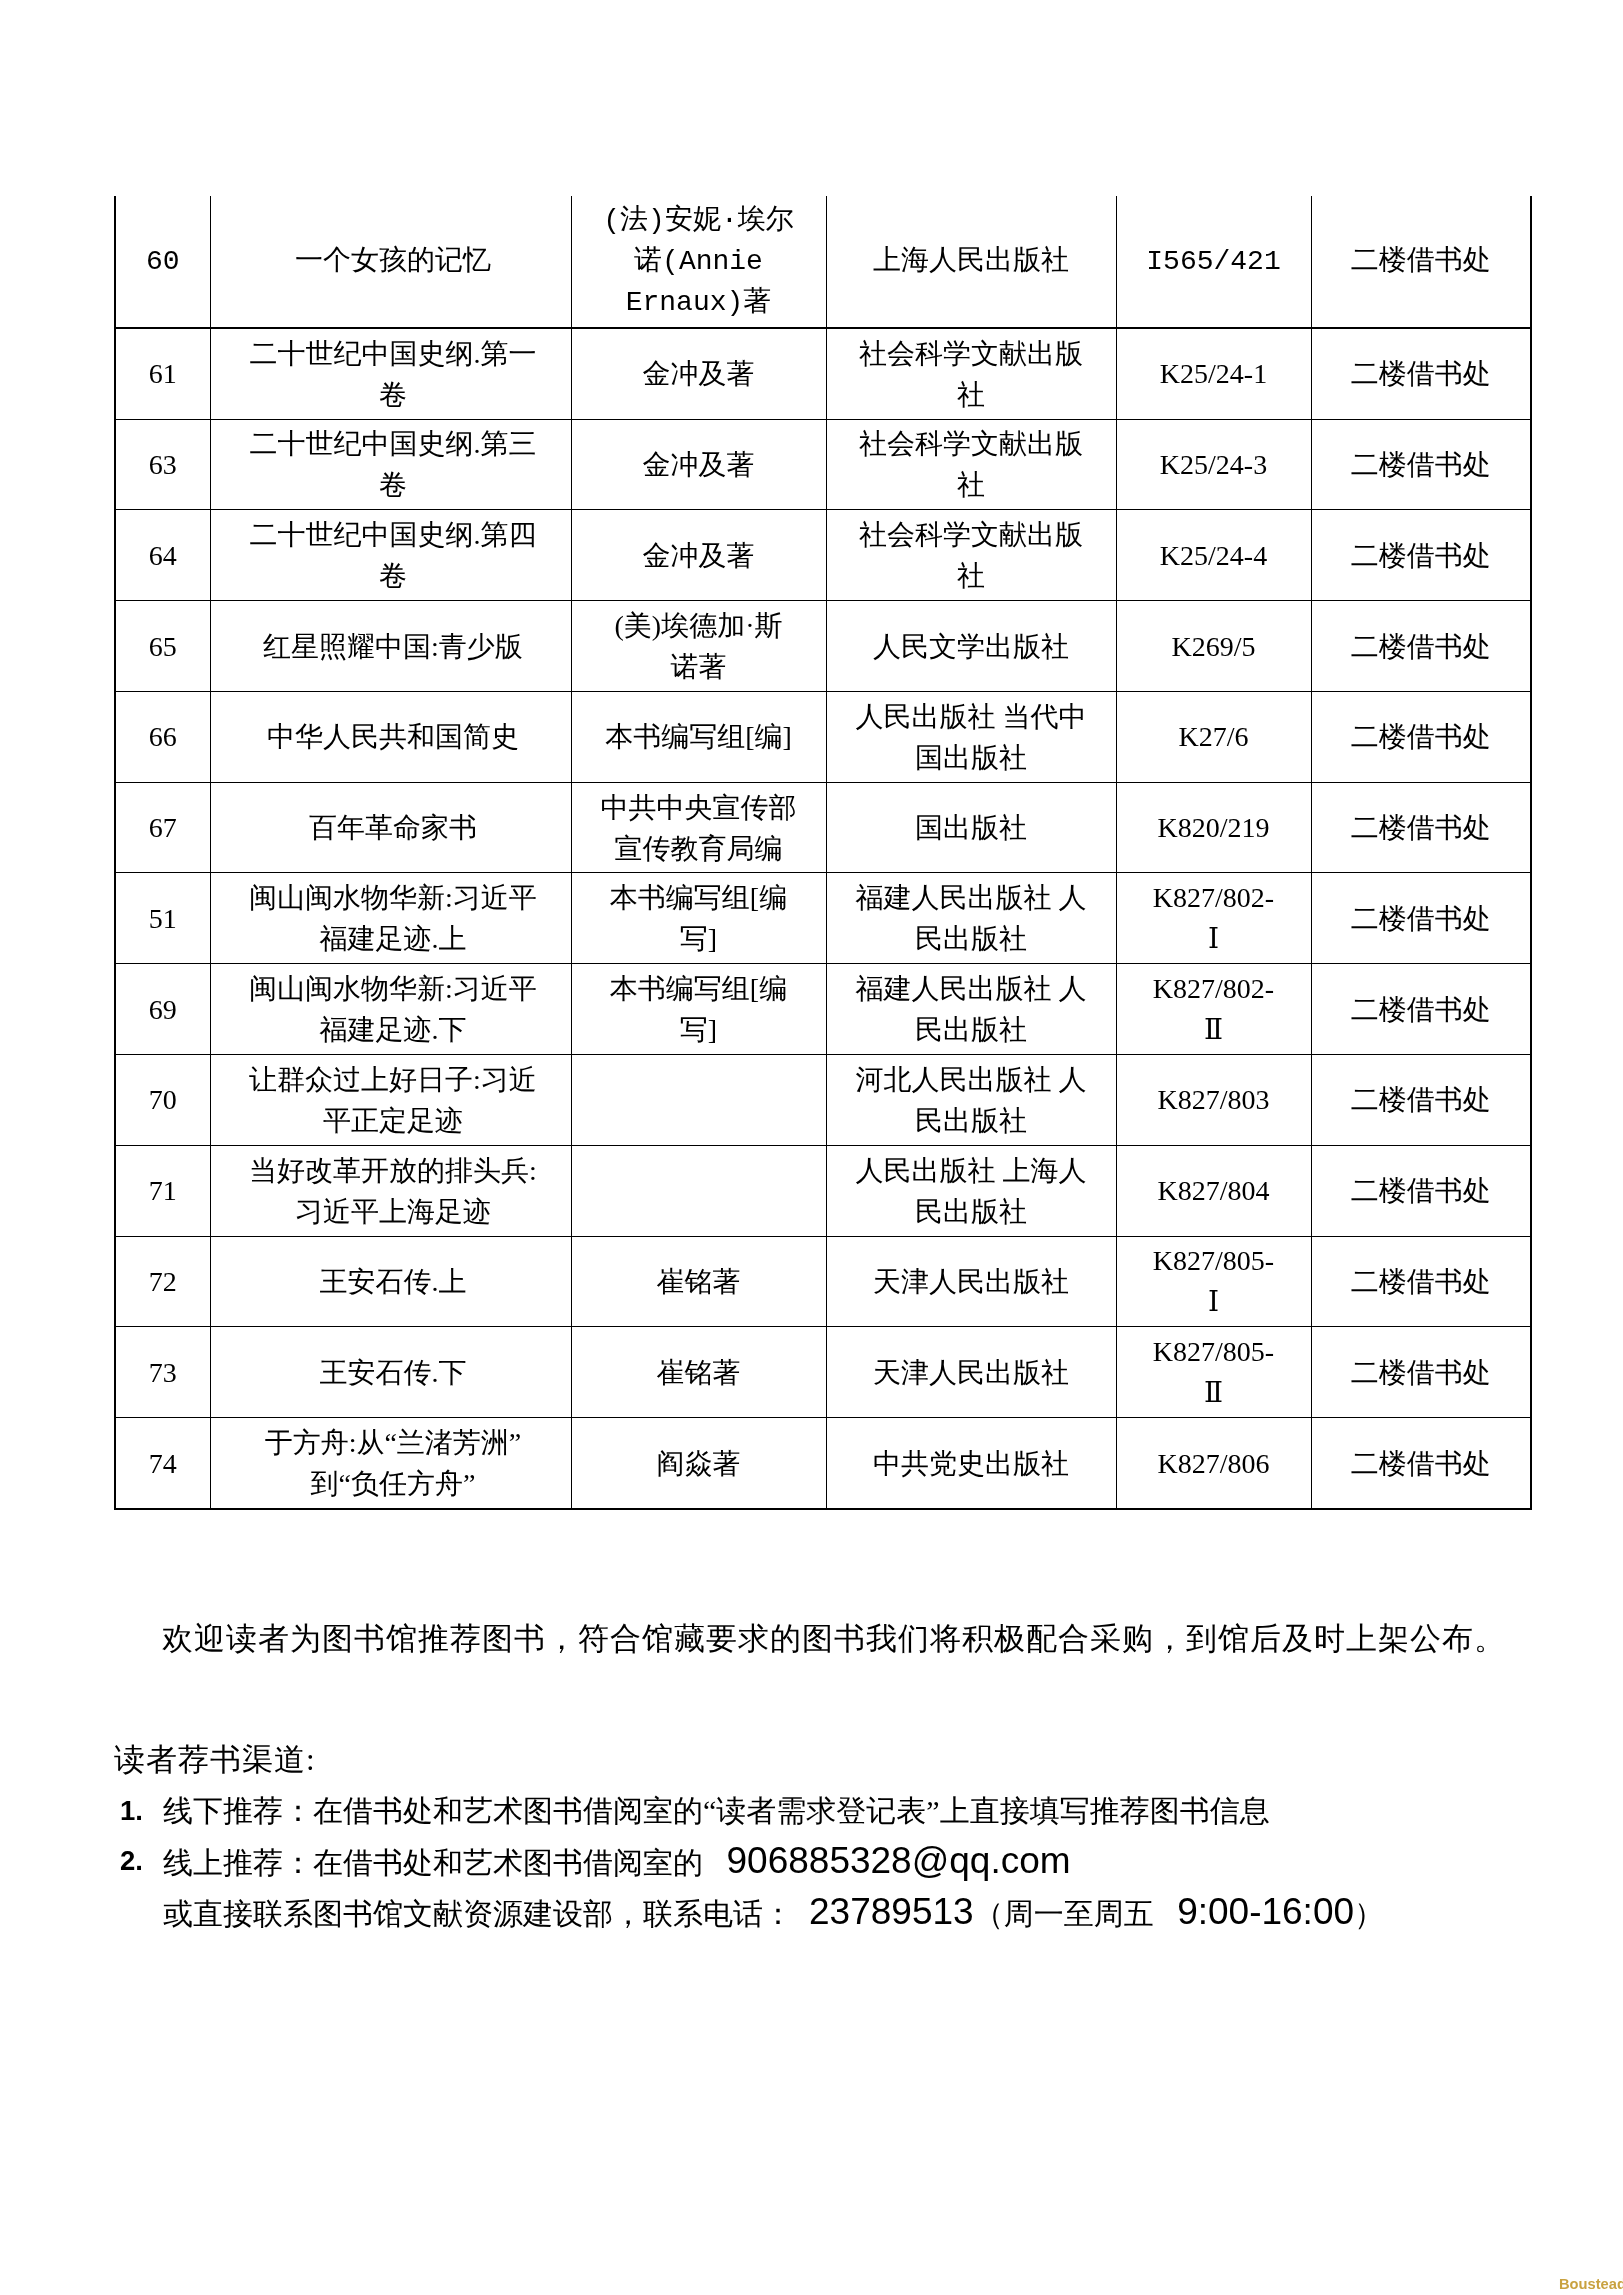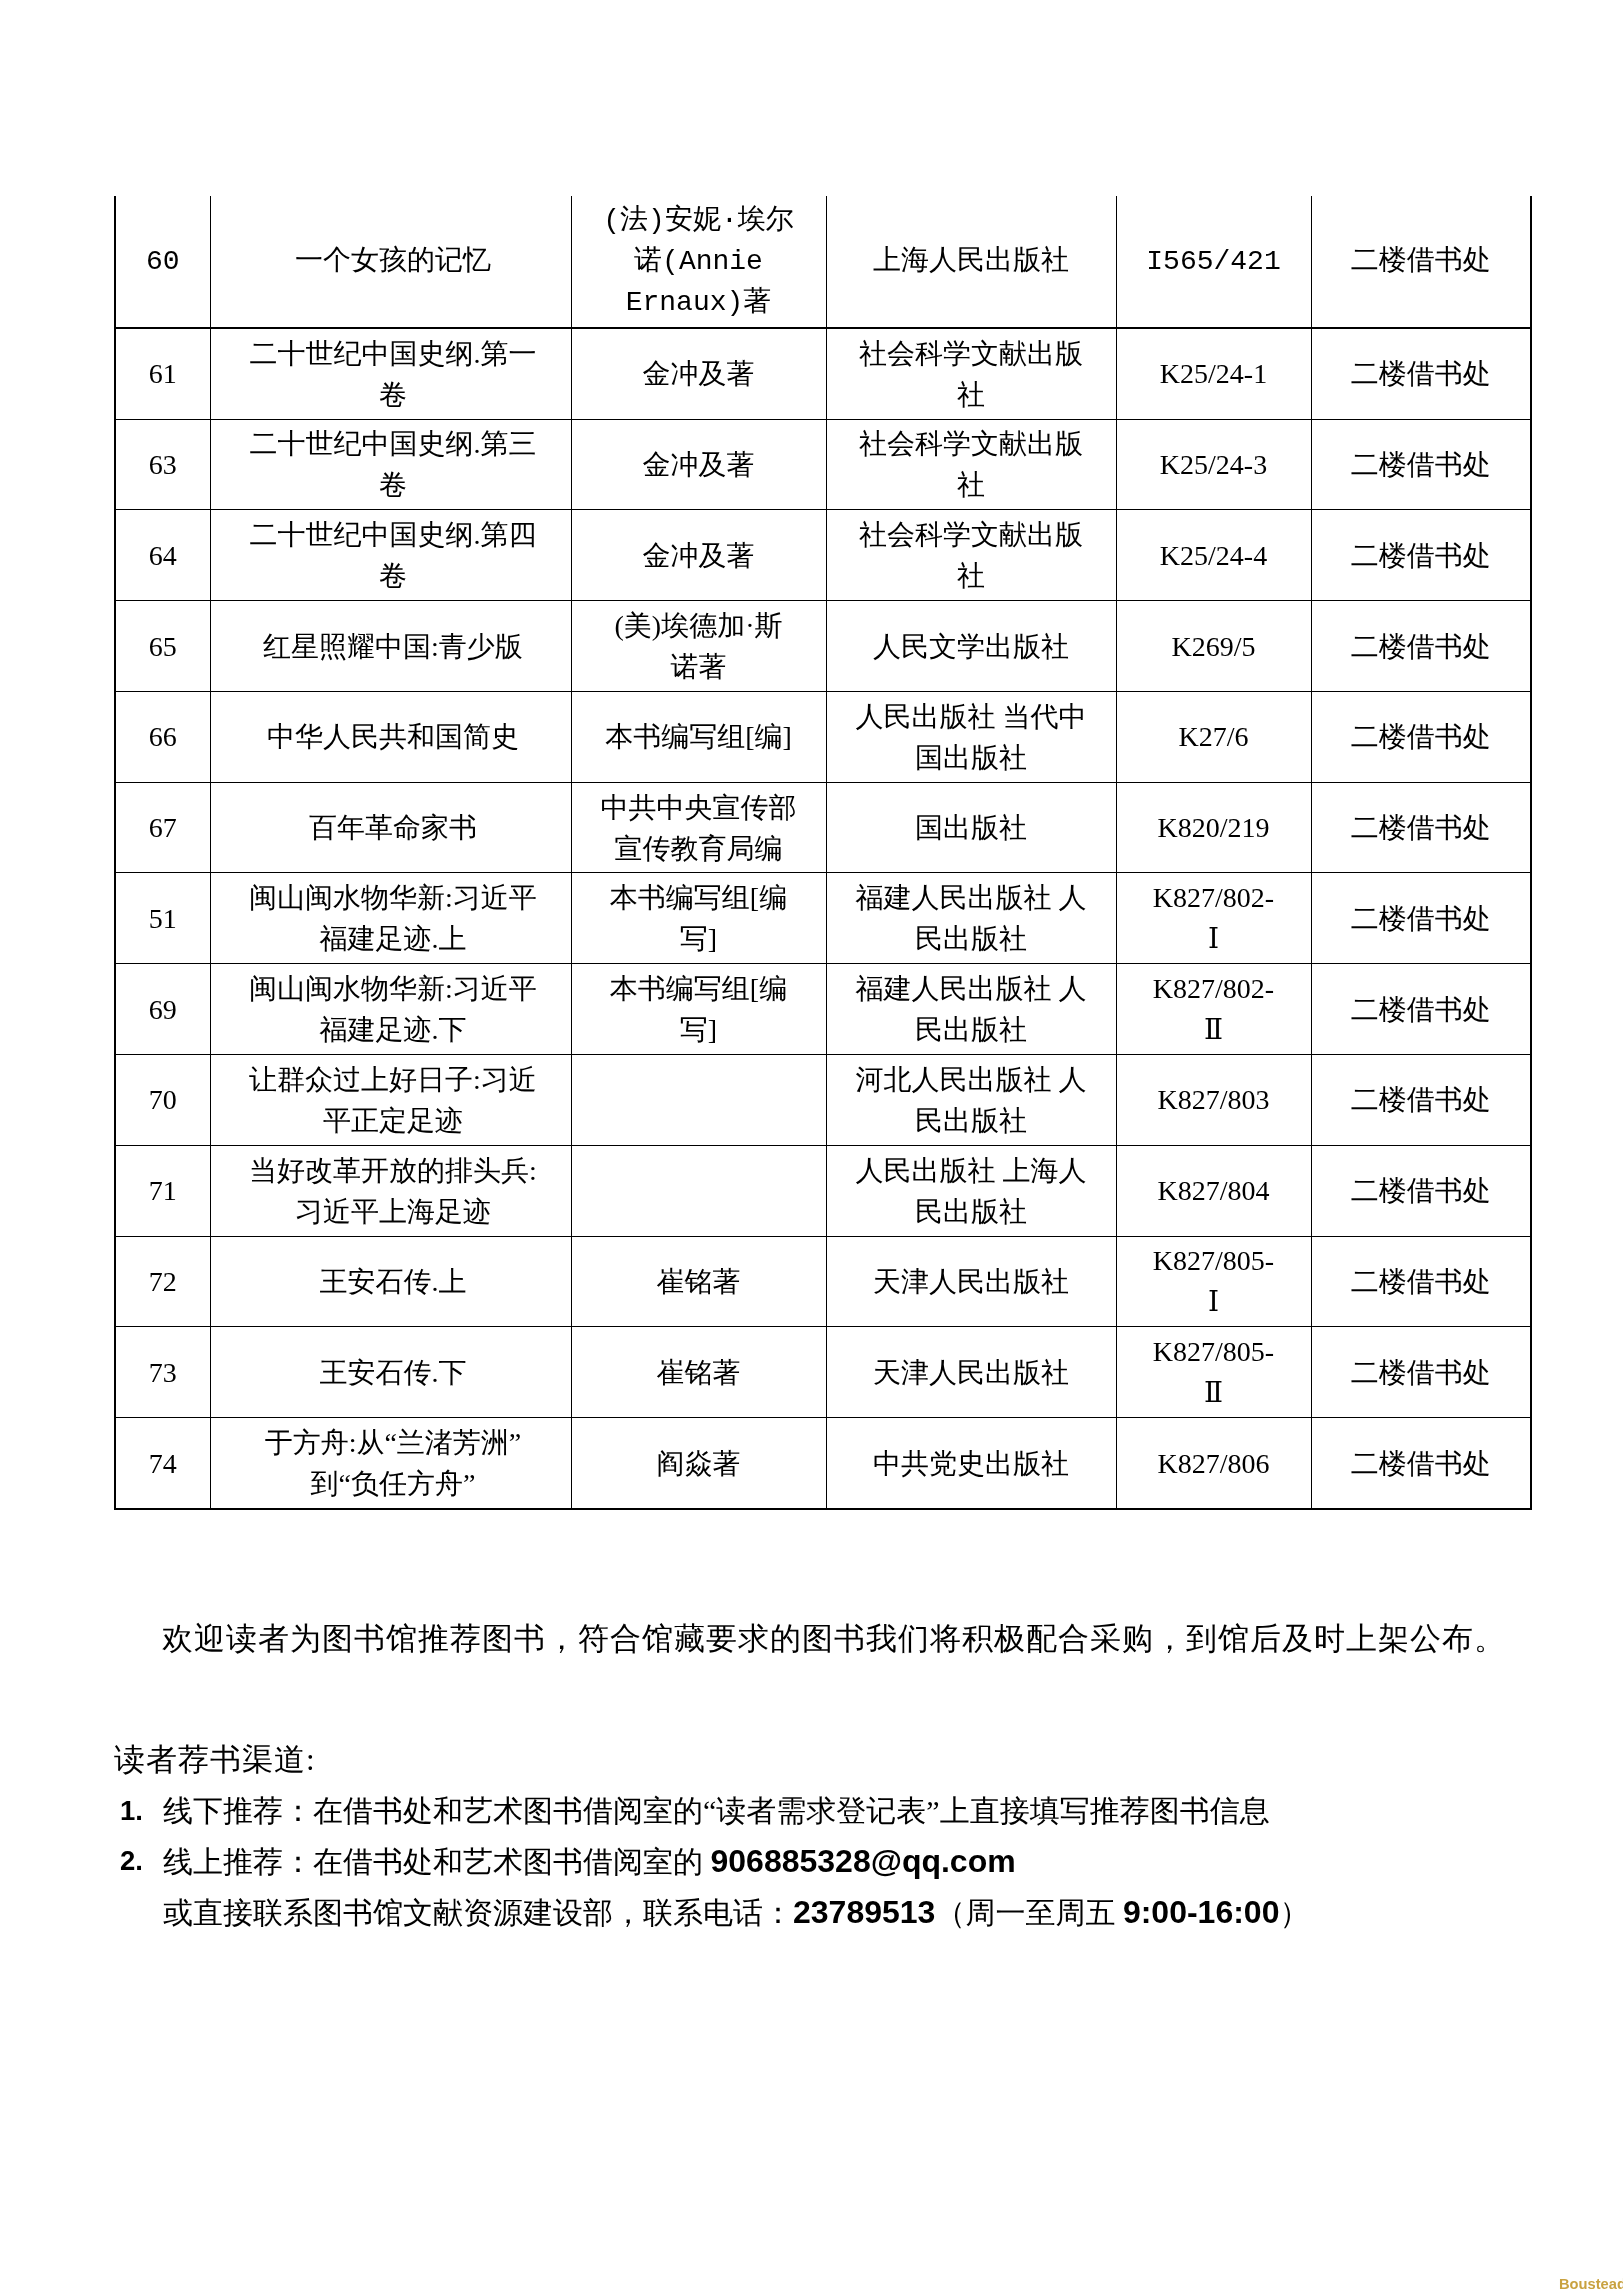--- a/index.html
+++ b/index.html
@@ -44,21 +44,21 @@
   .list-line{position:absolute;left:120px;font-size:30px;line-height:44px;display:flex;}
   .list-num{
     width:43px;flex:0 0 43px;
     font-family:"Liberation Sans","DejaVu Sans",sans-serif;font-weight:bold;font-size:27.5px;
   }
   .li-1{top:1789px;}
   .li-2{top:1839px;}
   .li-2b{top:1890px;left:163px;}
   .mono-bold{
     font-family:"Liberation Sans","DejaVu Sans",sans-serif;
-    font-weight:bold;font-size:32px;letter-spacing:0;
+    font-weight:normal;font-size:37px;letter-spacing:0;margin-left:16px;
   }
 
   
   .watermark{
     position:absolute;right:-2.9px;bottom:2.9px;
     font-family:"Liberation Sans","DejaVu Sans",sans-serif;
     font-weight:bold;font-size:14.7px;
   }
 </style>
 </head>

